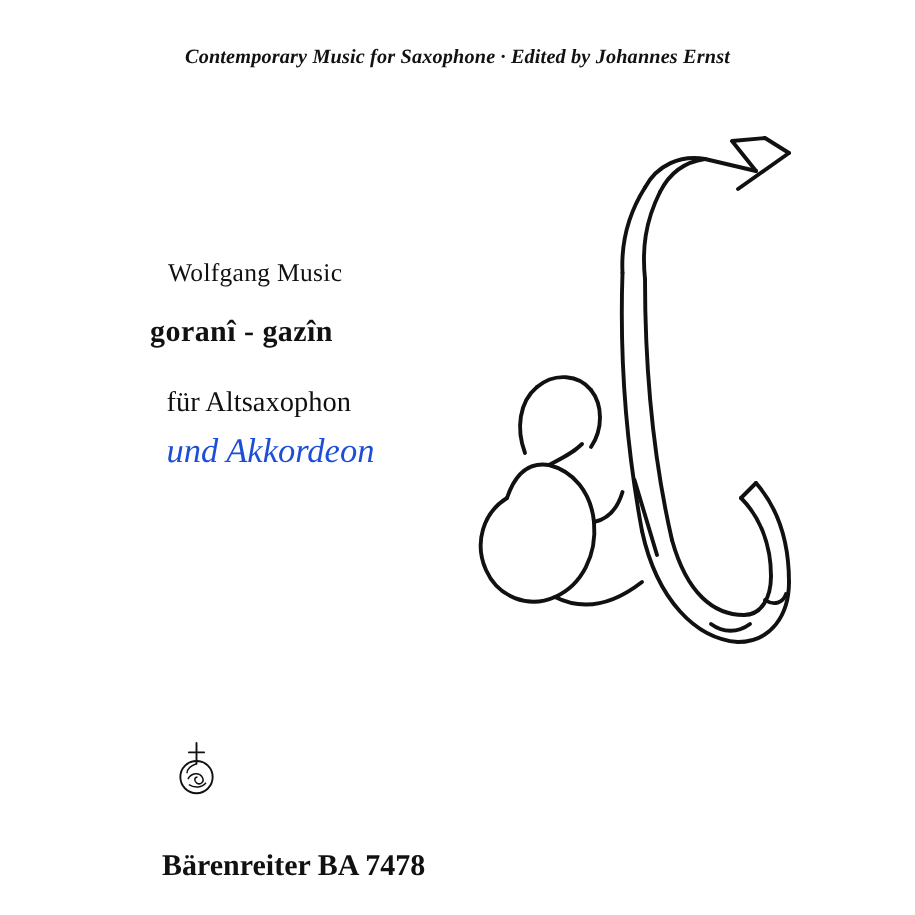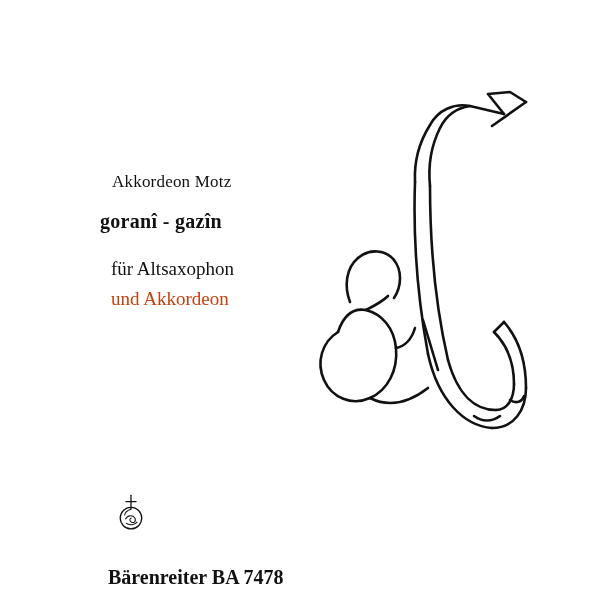--- a/index.html
+++ b/index.html
@@ -61,22 +61,23 @@
     position: absolute;
     top: 258px;
     left: 111px;
     font-size: 19px;
     color: #111111;
   }
   .subtitle2 {
     position: absolute;
     top: 288px;
     left: 111px;
-    font-size: 19px;
-    color: #c2410c;
+    font-size: 23px;
+    color: #1d4ed8;
+    font-style: italic;
   }
 
   
   .logo {
     position: absolute;
     top: 494px;
     left: 112px;
     width: 38px;
     height: 38px;
   }
@@ -110,22 +111,23 @@
     width: 610px;
     height: 8px;
     background: #ffffff;
   }
 </style>
 </head>
 <body>
 
 <div class="page">
 
+  <div class="series-line">Contemporary Music for Saxophone · Edited by Johannes Ernst</div>
 
-  <div class="composer">Akkordeon Motz</div>
+  <div class="composer">Wolfgang Music</div>
 
   <div class="title">goranî - gazîn</div>
 
   <div class="subtitle1">für Altsaxophon</div>
 
   <div class="subtitle2">und Akkordeon</div>
 
   <svg class="sax" viewBox="0 0 320 460" xmlns="http://www.w3.org/2000/svg">
     <g fill="none" stroke="#111111" stroke-width="2.6" stroke-linecap="round" stroke-linejoin="round">
 

